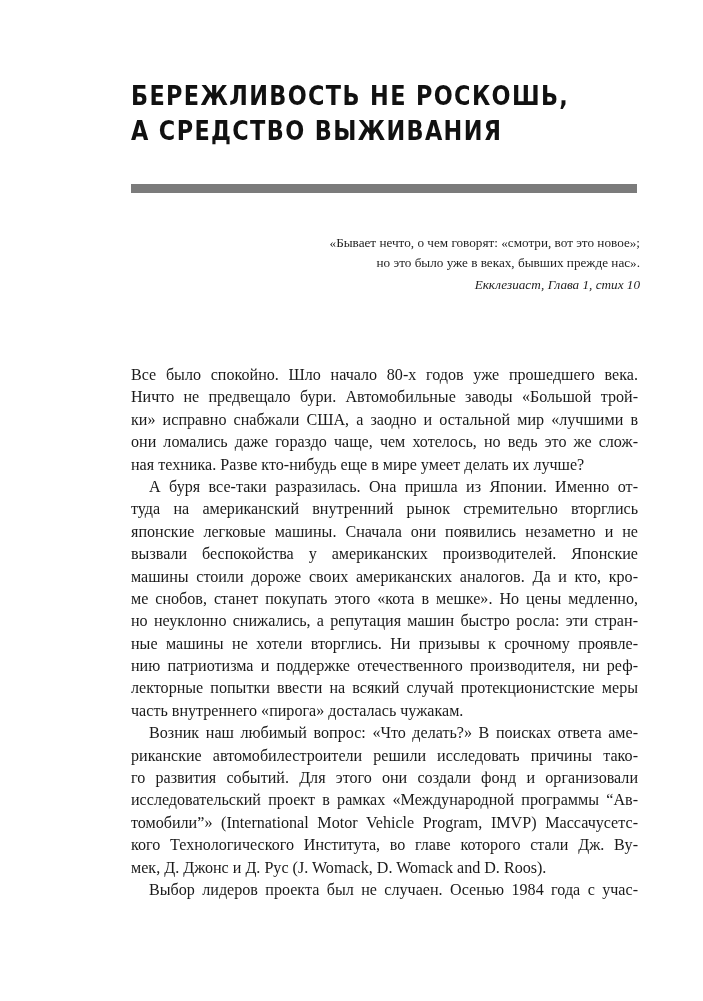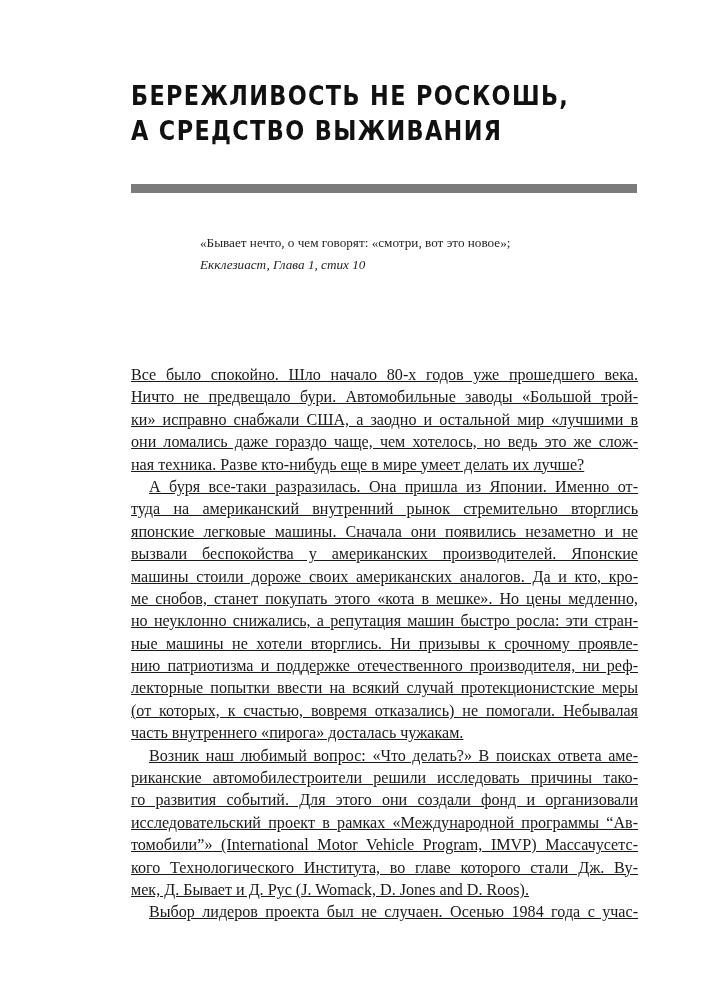--- a/index.html
+++ b/index.html
@@ -10,69 +10,69 @@
       font-family: "DejaVu Sans", sans-serif; font-weight: bold;
       font-size: 26px; line-height: 35px; letter-spacing: 1.6px;
       color: #111; margin: 0;
       transform: scaleX(0.86); transform-origin: left top;
     }
     .rule {
       position: absolute; left: 86px; top: 184px; width: 506px; height: 9px;
       background: #7b7b7b;
     }
     .epigraph {
-      position: absolute; right: 108px; top: 233px; width: 440px; text-align: left;
+      position: absolute; right: 108px; top: 233px; width: 440px; text-align: right;
       font-family: "Liberation Serif", serif; font-size: 13.2px; line-height: 20px; color: #222;
     }
     .epigraph .src { font-style: italic; margin-top: 2px; }
     .body {
       position: absolute; left: 86px; top: 364px; width: 507px;
       font-family: "Liberation Serif", serif; font-size: 16.1px; line-height: 22.4px;
       color: #1a1a1a; text-align: justify;
     }
-    .line { display: block; white-space: nowrap; text-align: justify; text-align-last: justify; height: 22.4px; text-decoration: underline; }
+    .line { display: block; white-space: nowrap; text-align: justify; text-align-last: justify; height: 22.4px; }
     .line.last { text-align-last: left; }
     .line.indent { padding-left: 18px; }
   </style>
 </head>
 <body>
 
 <div class="page">
   <h1 class="title">
     <span style="display:block">БЕРЕЖЛИВОСТЬ НЕ РОСКОШЬ,</span>
     <span style="display:block">А СРЕДСТВО ВЫЖИВАНИЯ</span>
   </h1>
 
   <div class="rule"></div>
 
   <div class="epigraph">
     <div>«Бывает нечто, о чем говорят: «смотри, вот это новое»;</div>
+    <div>но это было уже в веках, бывших прежде нас».</div>
     <div class="src">Екклезиаст, Глава 1, стих 10</div>
   </div>
 
   <div class="body" id="body-text">
       <span class="line">Все было спокойно. Шло начало 80-х годов уже прошедшего века.</span>
       <span class="line">Ничто не предвещало бури. Автомобильные заводы «Большой трой-</span>
       <span class="line">ки» исправно снабжали США, а заодно и остальной мир «лучшими в</span>
       <span class="line">они ломались даже гораздо чаще, чем хотелось, но ведь это же слож-</span>
       <span class="line last">ная техника. Разве кто-нибудь еще в мире умеет делать их лучше?</span>
       <span class="line indent">А буря все-таки разразилась. Она пришла из Японии. Именно от-</span>
       <span class="line">туда на американский внутренний рынок стремительно вторглись</span>
       <span class="line">японские легковые машины. Сначала они появились незаметно и не</span>
       <span class="line">вызвали беспокойства у американских производителей. Японские</span>
       <span class="line">машины стоили дороже своих американских аналогов. Да и кто, кро-</span>
       <span class="line">ме снобов, станет покупать этого «кота в мешке». Но цены медленно,</span>
       <span class="line">но неуклонно снижались, а репутация машин быстро росла: эти стран-</span>
       <span class="line">ные машины не хотели вторглись. Ни призывы к срочному проявле-</span>
       <span class="line">нию патриотизма и поддержке отечественного производителя, ни реф-</span>
       <span class="line">лекторные попытки ввести на всякий случай протекционистские меры</span>
-      <span class="line">(от которых, к счастью, вовремя отказались) не помогали. Небывалая</span>
       <span class="line last">часть внутреннего «пирога» досталась чужакам.</span>
       <span class="line indent">Возник наш любимый вопрос: «Что делать?» В поисках ответа аме-</span>
       <span class="line">риканские автомобилестроители решили исследовать причины тако-</span>
       <span class="line">го развития событий. Для этого они создали фонд и организовали</span>
       <span class="line">исследовательский проект в рамках «Международной программы “Ав-</span>
       <span class="line">томобили”» (International Motor Vehicle Program, IMVP) Массачусетс-</span>
       <span class="line">кого Технологического Института, во главе которого стали Дж. Ву-</span>
-      <span class="line last">мек, Д. Бывает и Д. Рус (J. Womack, D. Jones and D. Roos).</span>
+      <span class="line last">мек, Д. Джонс и Д. Рус (J. Womack, D. Womack and D. Roos).</span>
       <span class="line indent">Выбор лидеров проекта был не случаен. Осенью 1984 года с учас-</span>
     </div>
 </div>
 
 </body></html>

